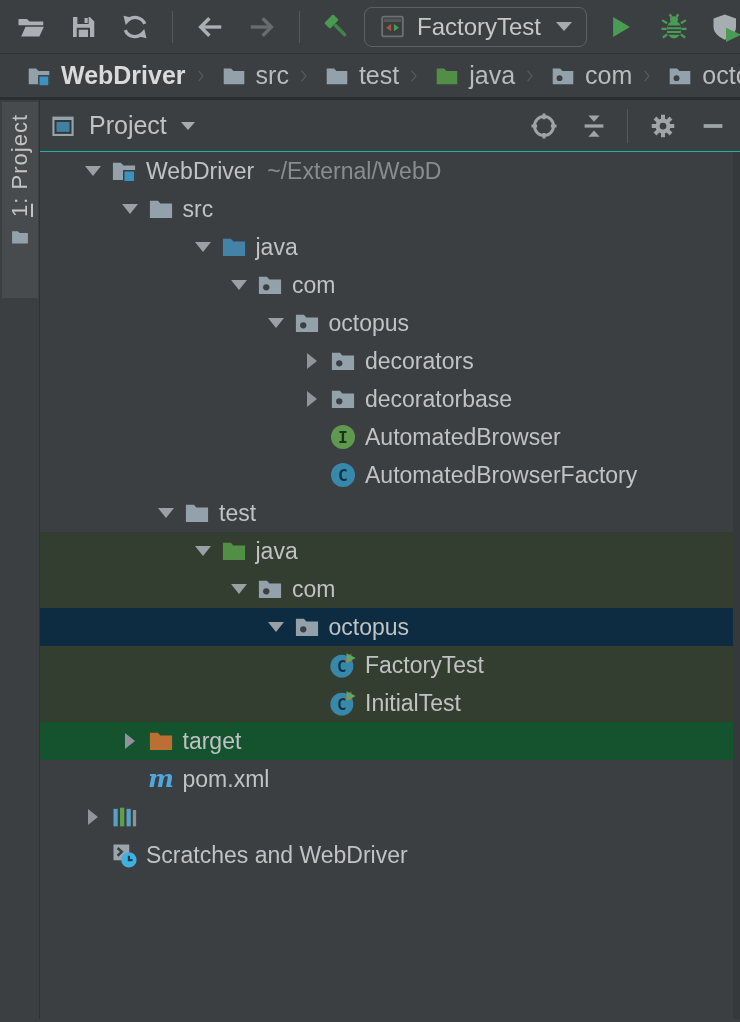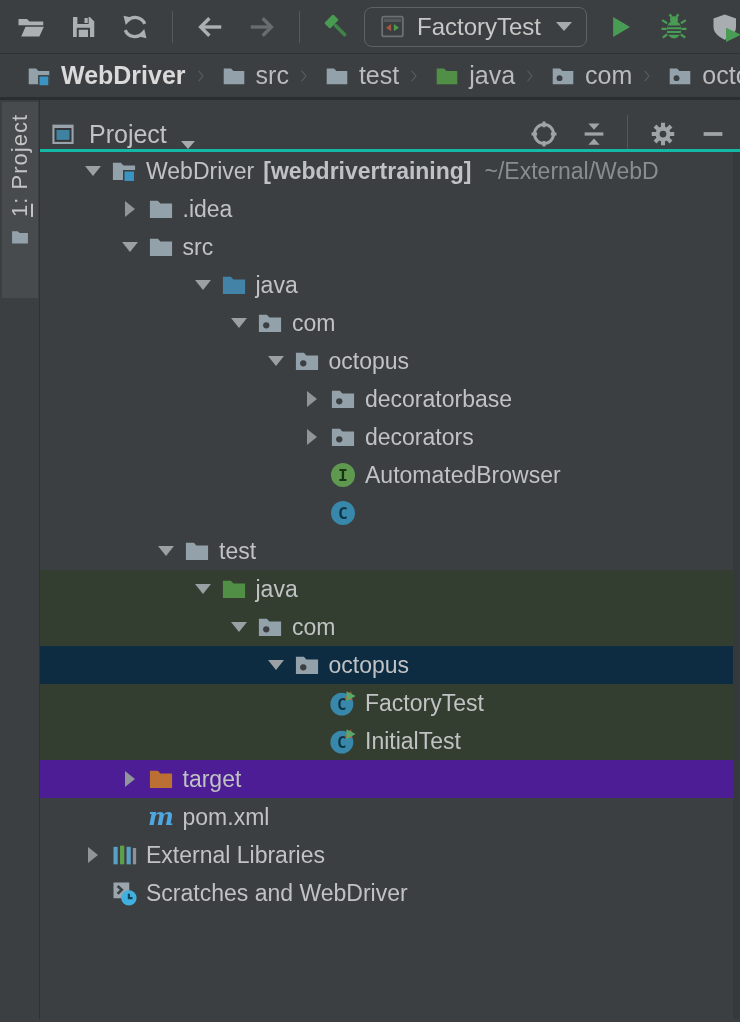--- a/index.html
+++ b/index.html
@@ -51,22 +51,22 @@
   }
   .vtab-text {
     writing-mode:vertical-rl; transform:rotate(180deg);
     font-size:22px; color:#c4c4c4; letter-spacing:1px;
   }
   .vtab-ico { width:20px; height:20px; margin-top:10px; display:inline-flex; }
   .vtab-ico svg { width:100%; height:100%; }
   .panel { flex:1; position:relative; overflow:hidden; }
   
   .phead {
-    height:52px; display:flex; align-items:flex-end;
-    padding:0 12px 0 8px; border-bottom:3px solid #14b8a6;
+    height:52px; display:flex; align-items:center;
+    padding:0 12px 0 8px; border-bottom:1px solid #14b8a6;
   }
   .phead .pico { width:30px; height:30px; display:inline-flex; flex:none; }
   .phead .pico svg { width:100%; height:100%; }
   .phead-title { font-size:25px; color:#c2c2c2; margin-left:11px; }
   .phead .caret-down { border-left-width:7px; border-right-width:7px; border-top-width:8px; margin-left:14px; }
   .phead-spacer { flex:1; }
   .hico { width:30px; height:30px; display:inline-flex; flex:none; margin-left:20px; }
   .hico svg { width:100%; height:100%; }
   .phead .vsep2 { width:1px; height:34px; background:#54585a; margin-left:18px; flex:none; }
   
@@ -76,21 +76,21 @@
   .arr { width:30px; flex:none; display:flex; justify-content:center; align-items:center; }
   .arr-exp { width:0; height:0; border-left:8px solid transparent; border-right:8px solid transparent; border-top:10px solid #9aa0a3; }
   .arr-col { width:0; height:0; border-top:8px solid transparent; border-bottom:8px solid transparent; border-left:10px solid #8f9598; }
   .ticon { width:28px; height:28px; flex:none; margin:0 8px 0 2px; display:inline-flex; }
   .ticon svg { width:100%; height:100%; }
   .lbl { color:#c0c2c4; }
   .bsuf { font-weight:700; margin-left:9px; color:#c0c2c4; }
   .tpath { margin-left:13px; color:#8a8d8f; }
   .hl-green { background:#343e30; }
   .hl-blue  { background:#0d2c42; }
-  .hl-brown { background:#4c1d95; }
+  .hl-brown { background:#14532d; }
   .vscroll { position:absolute; right:0; top:52px; bottom:0; width:7px; background:#36393b; }
 </style>
 </head>
 <body>
 
 <div class="toolbar">
   <span class="tbi mr">
       <svg viewBox="0 0 24 24" width="100%" height="100%">
         <path d="M2 5.5 h6.8 l2 2 h11 v3 H2 z" fill="#aab0b3"></path>
         <polygon points="7.6,11.8 22.3,11.8 18.7,19.5 4.2,19.5" fill="#aab0b3"></polygon>
@@ -317,110 +317,97 @@
           <span class="arr">
             <span class="arr-exp"></span>
           </span>
           <span class="ticon">
             <svg viewBox="0 0 24 24" width="100%" height="100%">
               <path d="M2.5 5 h6.8 l2.2 2.3 H21.5 V19.7 H2.5 z" fill="#93a1ab"></path>
               <rect x="11.8" y="11.8" width="9.4" height="9.4" fill="#3a93c1" stroke="#3c3f41" stroke-width="1.3"></rect>
             </svg>
           </span>
           <span class="lbl">WebDriver</span>
-          <span class="bsuf">[webdrivertraining]</span>
           <span class="tpath">~/External/WebD</span>
         </div>
         <div class="trow">
           <span class="sp" style="width: 74.5px;"></span>
           <span class="arr">
+            <span class="arr-exp"></span>
+          </span>
+          <span class="ticon">
+            <svg viewBox="0 0 24 24" width="100%" height="100%">
+              <path d="M2.5 5 h6.8 l2.2 2.3 H21.5 V19.7 H2.5 z" fill="#93a1ab"></path>
+            </svg>
+          </span>
+          <span class="lbl">src</span>
+        </div>
+        <div class="trow">
+          <span class="sp" style="width: 147.5px;"></span>
+          <span class="arr">
+            <span class="arr-exp"></span>
+          </span>
+          <span class="ticon">
+            <svg viewBox="0 0 24 24" width="100%" height="100%">
+              <path d="M2.5 5 h6.8 l2.2 2.3 H21.5 V19.7 H2.5 z" fill="#4383a8"></path>
+            </svg>
+          </span>
+          <span class="lbl">java</span>
+        </div>
+        <div class="trow">
+          <span class="sp" style="width: 184px;"></span>
+          <span class="arr">
+            <span class="arr-exp"></span>
+          </span>
+          <span class="ticon">
+            <svg viewBox="0 0 24 24" width="100%" height="100%">
+              <path d="M2.5 5 h6.8 l2.2 2.3 H21.5 V19.7 H2.5 z" fill="#93a1ab"></path>
+              <circle cx="8.8" cy="14" r="2.7" fill="#3c3f41"></circle>
+            </svg>
+          </span>
+          <span class="lbl">com</span>
+        </div>
+        <div class="trow">
+          <span class="sp" style="width: 220.5px;"></span>
+          <span class="arr">
+            <span class="arr-exp"></span>
+          </span>
+          <span class="ticon">
+            <svg viewBox="0 0 24 24" width="100%" height="100%">
+              <path d="M2.5 5 h6.8 l2.2 2.3 H21.5 V19.7 H2.5 z" fill="#93a1ab"></path>
+              <circle cx="8.8" cy="14" r="2.7" fill="#3c3f41"></circle>
+            </svg>
+          </span>
+          <span class="lbl">octopus</span>
+        </div>
+        <div class="trow">
+          <span class="sp" style="width: 257px;"></span>
+          <span class="arr">
             <span class="arr-col"></span>
           </span>
           <span class="ticon">
             <svg viewBox="0 0 24 24" width="100%" height="100%">
               <path d="M2.5 5 h6.8 l2.2 2.3 H21.5 V19.7 H2.5 z" fill="#93a1ab"></path>
-            </svg>
-          </span>
-          <span class="lbl">.idea</span>
-        </div>
-        <div class="trow">
-          <span class="sp" style="width: 74.5px;"></span>
-          <span class="arr">
-            <span class="arr-exp"></span>
-          </span>
-          <span class="ticon">
-            <svg viewBox="0 0 24 24" width="100%" height="100%">
-              <path d="M2.5 5 h6.8 l2.2 2.3 H21.5 V19.7 H2.5 z" fill="#93a1ab"></path>
-            </svg>
-          </span>
-          <span class="lbl">src</span>
-        </div>
-        <div class="trow">
-          <span class="sp" style="width: 147.5px;"></span>
-          <span class="arr">
-            <span class="arr-exp"></span>
-          </span>
-          <span class="ticon">
-            <svg viewBox="0 0 24 24" width="100%" height="100%">
-              <path d="M2.5 5 h6.8 l2.2 2.3 H21.5 V19.7 H2.5 z" fill="#4383a8"></path>
-            </svg>
-          </span>
-          <span class="lbl">java</span>
-        </div>
-        <div class="trow">
-          <span class="sp" style="width: 184px;"></span>
-          <span class="arr">
-            <span class="arr-exp"></span>
-          </span>
-          <span class="ticon">
-            <svg viewBox="0 0 24 24" width="100%" height="100%">
-              <path d="M2.5 5 h6.8 l2.2 2.3 H21.5 V19.7 H2.5 z" fill="#93a1ab"></path>
               <circle cx="8.8" cy="14" r="2.7" fill="#3c3f41"></circle>
             </svg>
           </span>
-          <span class="lbl">com</span>
-        </div>
-        <div class="trow">
-          <span class="sp" style="width: 220.5px;"></span>
-          <span class="arr">
-            <span class="arr-exp"></span>
+          <span class="lbl">decorators</span>
+        </div>
+        <div class="trow">
+          <span class="sp" style="width: 257px;"></span>
+          <span class="arr">
+            <span class="arr-col"></span>
           </span>
           <span class="ticon">
             <svg viewBox="0 0 24 24" width="100%" height="100%">
               <path d="M2.5 5 h6.8 l2.2 2.3 H21.5 V19.7 H2.5 z" fill="#93a1ab"></path>
               <circle cx="8.8" cy="14" r="2.7" fill="#3c3f41"></circle>
             </svg>
           </span>
-          <span class="lbl">octopus</span>
-        </div>
-        <div class="trow">
-          <span class="sp" style="width: 257px;"></span>
-          <span class="arr">
-            <span class="arr-col"></span>
-          </span>
-          <span class="ticon">
-            <svg viewBox="0 0 24 24" width="100%" height="100%">
-              <path d="M2.5 5 h6.8 l2.2 2.3 H21.5 V19.7 H2.5 z" fill="#93a1ab"></path>
-              <circle cx="8.8" cy="14" r="2.7" fill="#3c3f41"></circle>
-            </svg>
-          </span>
           <span class="lbl">decoratorbase</span>
-        </div>
-        <div class="trow">
-          <span class="sp" style="width: 257px;"></span>
-          <span class="arr">
-            <span class="arr-col"></span>
-          </span>
-          <span class="ticon">
-            <svg viewBox="0 0 24 24" width="100%" height="100%">
-              <path d="M2.5 5 h6.8 l2.2 2.3 H21.5 V19.7 H2.5 z" fill="#93a1ab"></path>
-              <circle cx="8.8" cy="14" r="2.7" fill="#3c3f41"></circle>
-            </svg>
-          </span>
-          <span class="lbl">decorators</span>
         </div>
         <div class="trow">
           <span class="sp" style="width: 257px;"></span>
           <span class="arr"></span>
           <span class="ticon">
             <svg viewBox="0 0 24 24" width="100%" height="100%">
               <circle cx="12" cy="12" r="10.3" fill="#5f9950"></circle>
               <text x="12" y="17" font-size="14" text-anchor="middle" fill="#173512" font-weight="bold" font-family="DejaVu Sans Mono, monospace">I</text>
             </svg>
           </span>
@@ -428,20 +415,21 @@
         </div>
         <div class="trow">
           <span class="sp" style="width: 257px;"></span>
           <span class="arr"></span>
           <span class="ticon">
             <svg viewBox="0 0 24 24" width="100%" height="100%">
               <circle cx="12" cy="12" r="10.3" fill="#3888ab"></circle>
               <text x="12" y="17" font-size="14" text-anchor="middle" fill="#0b3344" font-weight="bold" font-family="DejaVu Sans Mono, monospace">C</text>
             </svg>
           </span>
+          <span class="lbl">AutomatedBrowserFactory</span>
         </div>
         <div class="trow">
           <span class="sp" style="width: 111px;"></span>
           <span class="arr">
             <span class="arr-exp"></span>
           </span>
           <span class="ticon">
             <svg viewBox="0 0 24 24" width="100%" height="100%">
               <path d="M2.5 5 h6.8 l2.2 2.3 H21.5 V19.7 H2.5 z" fill="#93a1ab"></path>
             </svg>
@@ -540,21 +528,20 @@
             <span class="arr-col"></span>
           </span>
           <span class="ticon">
             <svg viewBox="0 0 24 24" width="100%" height="100%">
               <rect x="3" y="5" width="3.6" height="15" fill="#57a0c6"></rect>
               <rect x="8.6" y="4" width="3.6" height="16" fill="#5da04a"></rect>
               <rect x="14.2" y="5" width="3.6" height="15" fill="#57a0c6"></rect>
               <rect x="19.6" y="6" width="2.8" height="14" fill="#8b9399"></rect>
             </svg>
           </span>
-          <span class="lbl">External Libraries</span>
         </div>
         <div class="trow">
           <span class="sp" style="width: 38px;"></span>
           <span class="arr"></span>
           <span class="ticon">
             <svg viewBox="0 0 24 24" width="100%" height="100%">
               <path d="M3 3 h13.5 v13.5 H3 z" fill="#9aa5ad"></path>
               <path d="M6.5 6 l3.6 3.3 -3.6 3.3" stroke="#3c3f41" stroke-width="2.2" fill="none"></path>
               <circle cx="16.2" cy="16.2" r="6.6" fill="#40b0e0"></circle>
               <path d="M16.2 12.6 v3.8 h3.1" stroke="#14425a" stroke-width="1.9" fill="none"></path>

